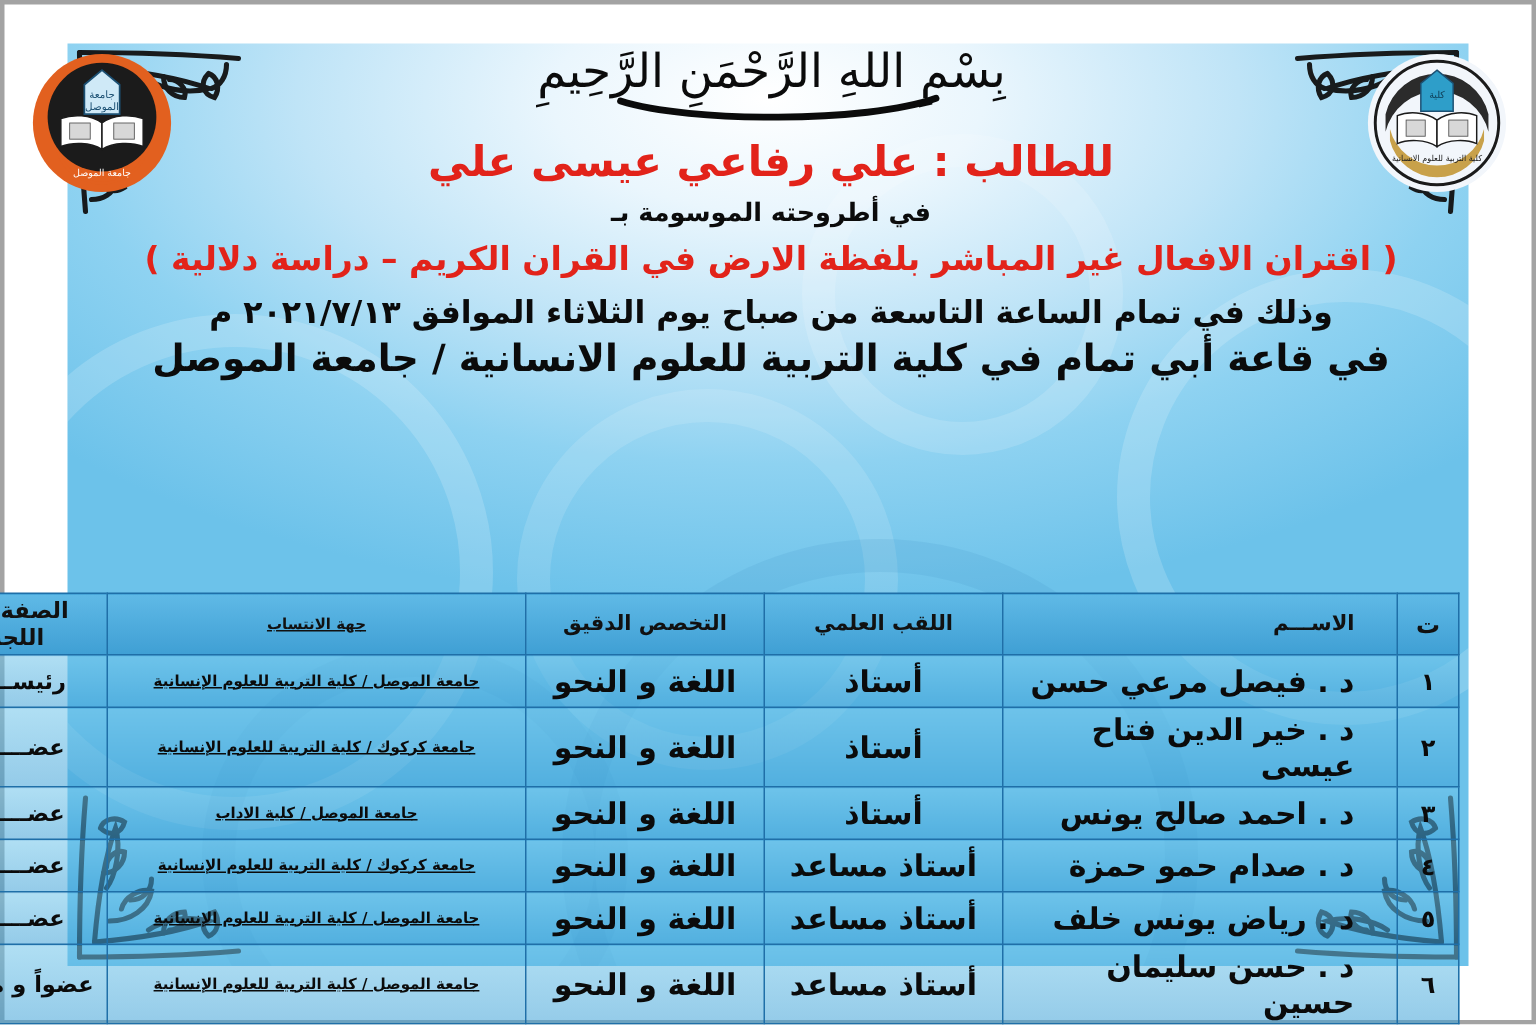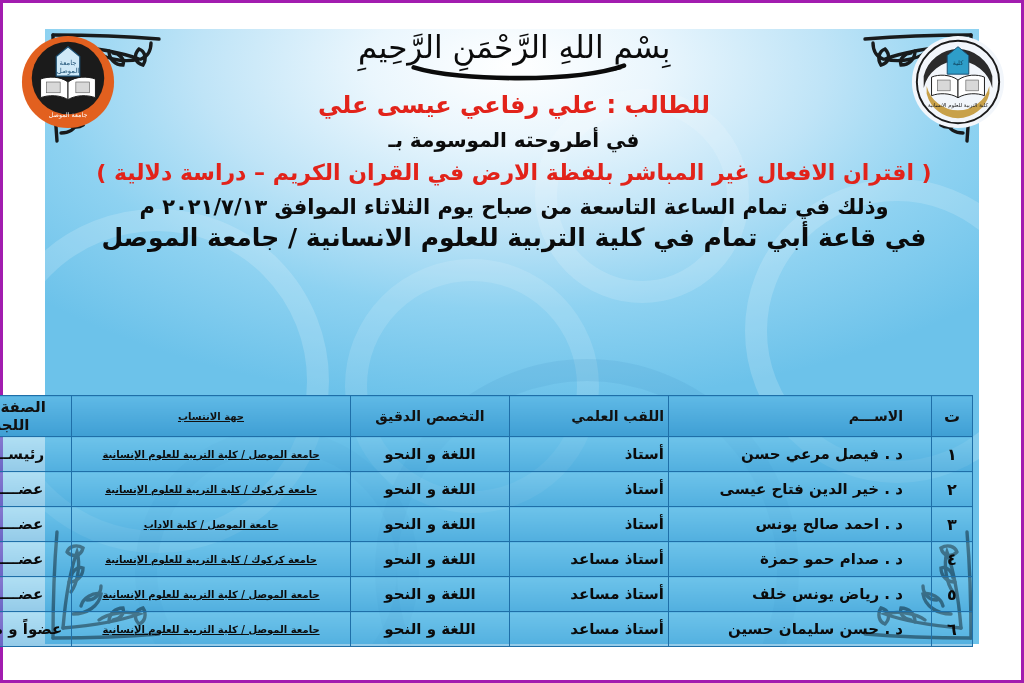--- a/index.html
+++ b/index.html
@@ -4,21 +4,21 @@
 <style>
   html,body{margin:0;padding:0;}
   body{
     width:1024px;height:683px;overflow:hidden;
     background:#ffffff;
     font-family:"DejaVu Sans","Liberation Sans",sans-serif;
   }
   .poster{
     position:relative;width:1024px;height:683px;box-sizing:border-box;
     background:#ffffff;
-    border:3px solid #a21caf;
+    border:3px solid #a3a3a3;
     padding:0;
   }
   .inner-white{
     position:absolute;inset:6px;background:#ffffff;
   }
   
   .field{
     position:absolute;left:42px;right:42px;top:26px;bottom:36px;
     background:
       radial-gradient(ellipse 70% 55% at 50% 6%, #ffffff 0%, #eaf6fd 22%, #bfe4f7 48%, #8ed2f1 72%, #6cc2ea 100%);
@@ -45,46 +45,46 @@
   .logo-left{left:16px;}
   .logo-right{right:14px;}
 
   
   .content{position:absolute;left:4px;right:0;top:0;text-align:center;}
   .basmala{margin-top:14px;height:66px;display:flex;align-items:center;justify-content:center;}
   .basmala svg{height:64px;}
 
   .line{font-weight:bold;color:#0b0b0b;line-height:1.15;}
   .h-main{font-size:27px;margin-top:2px;letter-spacing:0px;}
-  .h-student{font-size:24px;color:#e2231a;margin-top:9px;}
-  .h-sub{font-size:20px;margin-top:9px;}
+  .h-student{font-size:28px;color:#e2231a;margin-top:9px;}
+  .h-sub{font-size:17px;margin-top:9px;}
   .h-title{font-size:22px;color:#e2231a;margin-top:8px;white-space:nowrap;}
   .h-when{font-size:21px;margin-top:10px;}
   .h-where{font-size:25px;margin-top:5px;}
   .h-committee{font-size:20px;margin-top:6px;}
 
   
   .tablewrap{position:absolute;left:48px;right:48px;top:392px;}
   table{width:100%;border-collapse:collapse;direction:rtl;table-layout:fixed;}
   th,td{
     border:1px solid #1f6fa8;
     padding:2px 4px;
     color:#0b0b0b;font-weight:bold;
     text-align:center;vertical-align:middle;
     background:transparent;
   }
   thead th{
     background:linear-gradient(180deg,#5fb9e6 0%,#3f9fd4 100%);
     font-size:14px;height:28px;color:#111;
   }
-  tbody td{height:30px;font-size:15px;}
+  tbody td{height:30px;font-size:20px;}
   tbody tr td{background:linear-gradient(180deg,rgba(110,196,234,.55),rgba(60,160,214,.55));}
   .c-idx{width:32px;font-size:16px;}
   .c-name{width:230px;text-align:right;padding-right:28px;}
-  .c-rank{width:150px;text-align:right;}
+  .c-rank{width:150px;}
   .c-spec{width:150px;}
   .c-aff{width:270px;font-size:10px;text-decoration:underline;}
   .c-role{width:118px;font-size:15px;}
 </style>
 </head>
 <body>
 
 <div class="poster">
   <div class="inner-white"></div>
 

